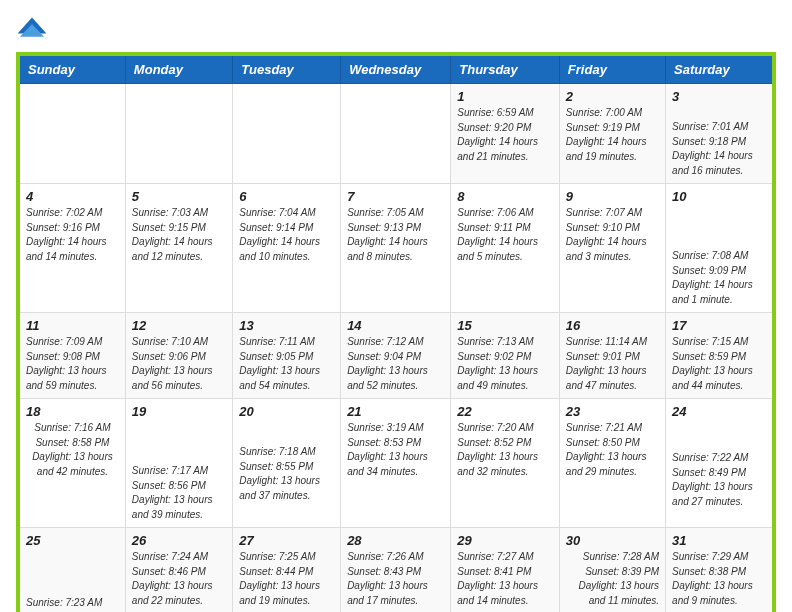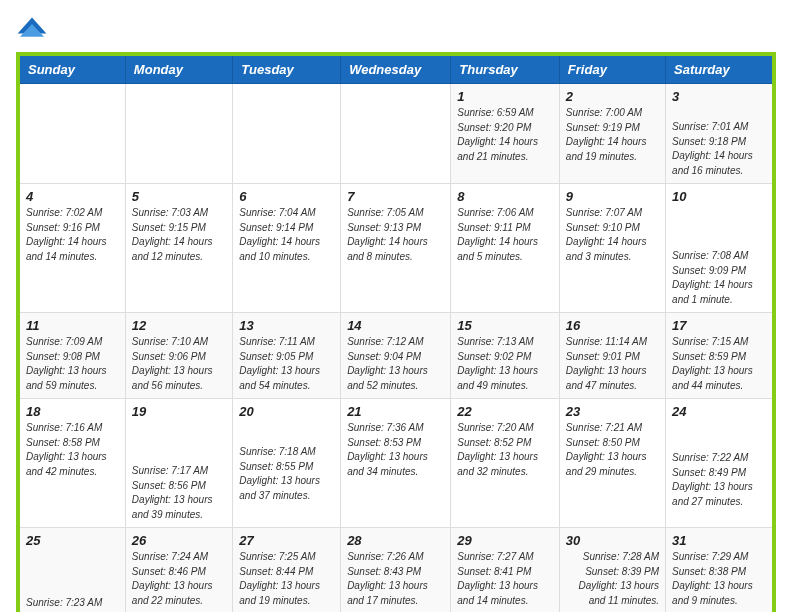--- a/index.html
+++ b/index.html
@@ -241,42 +241,42 @@
           <span class="day-number">17</span>
           <div class="day-info" style="white-space: pre-line;">Sunrise: 7:15 AM
 Sunset: 8:59 PM
 Daylight: 13 hours
 and 44 minutes.</div>
         </td>
       </tr>
       <tr>
         <td>
           <span class="day-number">18</span>
-          <div class="day-info" style="white-space: pre-line;">Sunrise: 7:16 AM
+          <div class="day-info" style="white-space: pre-line; text-align: center;">Sunrise: 7:16 AM
 Sunset: 8:58 PM
 Daylight: 13 hours
 and 42 minutes.</div>
         </td>
         <td>
           <span class="day-number">19</span>
           <div class="day-info" style="white-space: pre-line; margin-top: 45px;">Sunrise: 7:17 AM
 Sunset: 8:56 PM
 Daylight: 13 hours
 and 39 minutes.</div>
         </td>
         <td>
           <span class="day-number">20</span>
           <div class="day-info" style="white-space: pre-line; margin-top: 26px;">Sunrise: 7:18 AM
 Sunset: 8:55 PM
 Daylight: 13 hours
 and 37 minutes.</div>
         </td>
         <td>
           <span class="day-number">21</span>
-          <div class="day-info" style="white-space: pre-line;">Sunrise: 7:36 AM
+          <div class="day-info" style="white-space: pre-line;">Sunrise: 3:19 AM
 Sunset: 8:53 PM
 Daylight: 13 hours
 and 34 minutes.</div>
         </td>
         <td>
           <span class="day-number">22</span>
           <div class="day-info" style="white-space: pre-line;">Sunrise: 7:20 AM
 Sunset: 8:52 PM
 Daylight: 13 hours
 and 32 minutes.</div>

